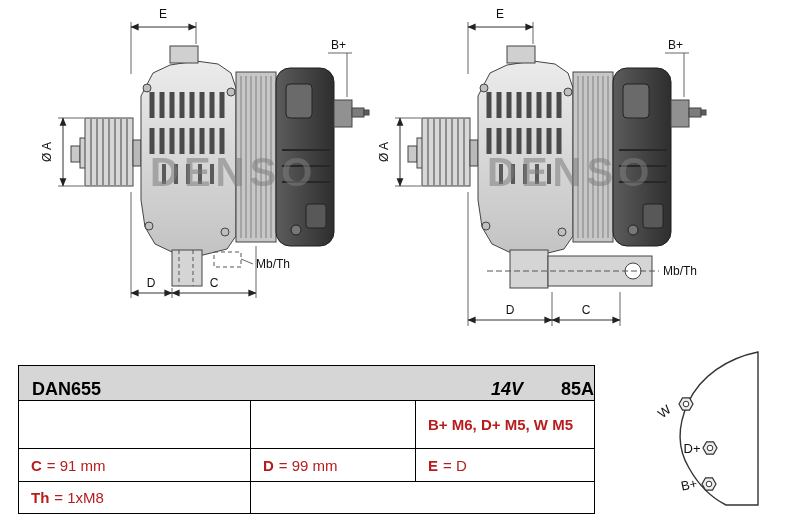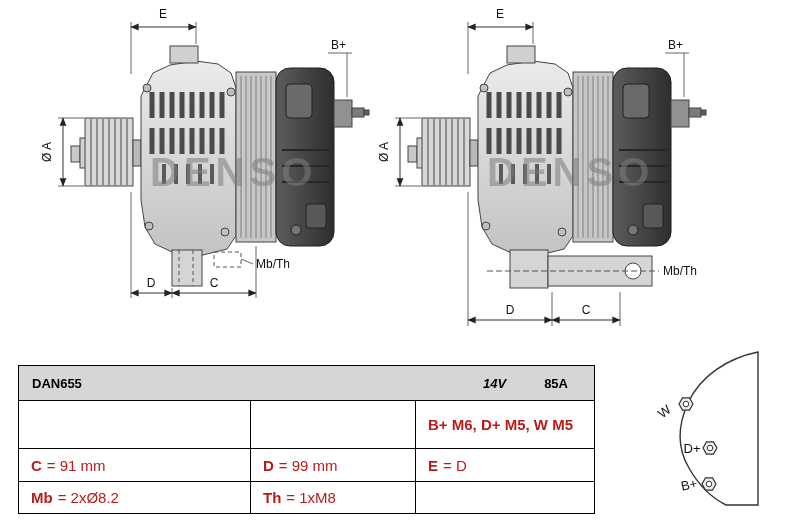--- a/index.html
+++ b/index.html
@@ -11,24 +11,24 @@
   .drawings { position:absolute; left:0; top:0; }
   .drawings text { font-family:"Liberation Sans", sans-serif; }
   .lbl { font-size:12px; fill:#111; }
   .dim { stroke:#333; stroke-width:1; fill:none; }
   .ext { stroke:#555; stroke-width:0.9; fill:none; }
   .edge { stroke:#444; stroke-width:1; }
   .watermark { font-size:40px; font-weight:bold; fill:#7d7d7d; opacity:0.55; letter-spacing:5px; }
 
   
   .spec { position:absolute; left:18px; top:365px; width:577px; border:1px solid #000; background:#fff; }
-  .spec-header { height:35px; background:#d6d6d6; border-bottom:1px solid #000; display:flex; align-items:center; font-size:13px; font-weight:bold; color:#000; }
+  .spec-header { height:35px; background:#d6d6d6; border-bottom:1px solid #000; display:flex; align-items:flex-end; font-size:18px; font-weight:bold; color:#000; }
   .spec-header .model { padding-left:13px; }
   .spec-header .volt { margin-left:auto;font-style:italic; }
-  .spec-header .amp { margin-left:38px; margin-right:26px; }
+  .spec-header .amp { margin-left:38px; }
   .spec-grid { display:grid; grid-template-columns:232px 165px 1fr; grid-template-rows:48px 33px 31px; font-size:15px; color:#b91c1c; }
   .cell { border-right:1px solid #000; border-bottom:1px solid #000; display:flex; align-items:center; padding-left:12px; }
   .cell b { margin-right:5px; }
   .cell.last-col { border-right:none; }
   .cell.last-row { border-bottom:none; }
 
   
   .term-diagram { position:absolute; left:640px; top:345px; }
   .fan { fill:#fff; stroke:#333; stroke-width:1.4; }
   .nut { fill:#ededed; stroke:#333; stroke-width:1.2; }
@@ -177,24 +177,20 @@
       <div class="cell">
           <b>D</b>
           <span>= 99 mm</span>
         </div>
       <div class="cell last-col">
           <b>E</b>
           <span>= D</span>
         </div>
 
       <div class="cell last-row">
-          <b>Mb</b>
-          <span>= 2xØ8.2</span>
-        </div>
-      <div class="cell last-row">
           <b>Th</b>
           <span>= 1xM8</span>
         </div>
       <div class="cell last-row last-col"></div>
     </div>
   </div>
 
   <svg class="term-diagram" width="150" height="170" viewBox="0 0 150 170">
     <path class="fan" d="M118,7 C 88,13 60,31 48,58 C 38,80 37,103 49,123 C 58,139 70,152 86,160 L118,160 Z"></path>
     <g>

